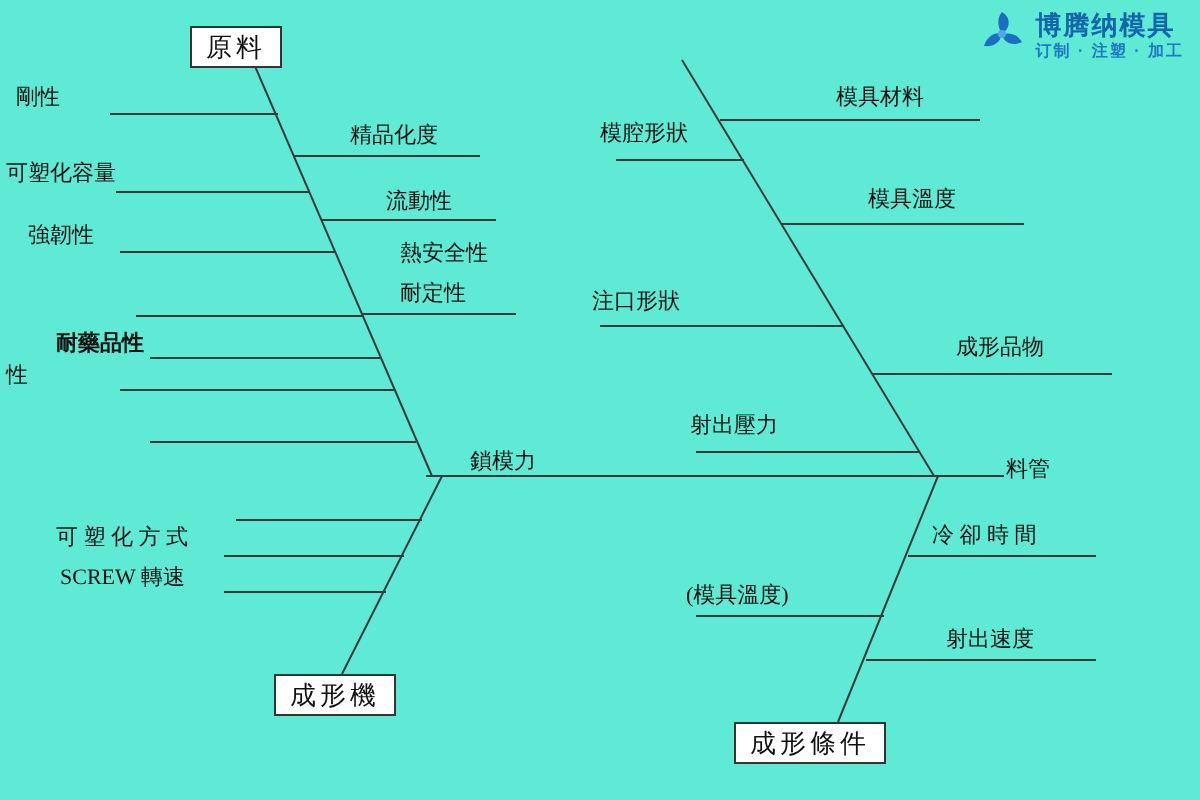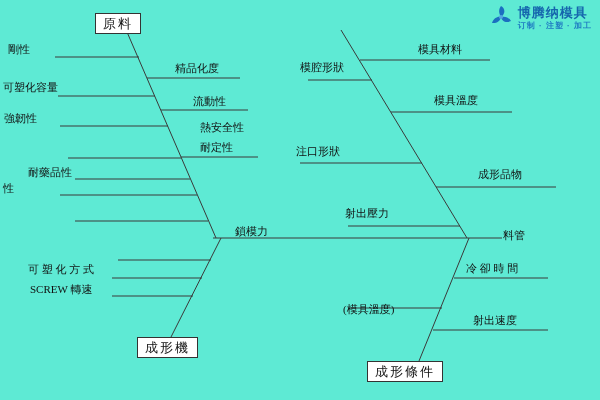--- a/index.html
+++ b/index.html
@@ -90,41 +90,41 @@
       <line x1="433" y1="330" x2="548" y2="330"></line>
     </g>
   </svg>
 
   <div class="cat-box" style="left:95px;top:13px;">原料</div>
   <div class="cat-box" style="left:137px;top:337px;">成形機</div>
   <div class="cat-box" style="left:367px;top:361px;">成形條件</div>
 
   <div class="label" style="left:8px;top:42px;">剛性</div>
   <div class="label" style="left:3px;top:80px;">可塑化容量</div>
-  <div class="label" style="left:4px;top:111px;font-family:Liberation Serif, serif;">強韌性</div>
-  <div class="label" style="left:28px;top:165px;">耐藥品性</div>
+  <div class="label" style="left:14px;top:111px;font-family:Liberation Serif, serif;">強韌性</div>
+  <div class="label" style="left:28px;top:165px;font-weight:bold;">耐藥品性</div>
   <div class="label" style="left:3px;top:181px;">性</div>
 
   <div class="label" style="left:175px;top:61px;">精品化度</div>
   <div class="label" style="left:193px;top:94px;">流動性</div>
   <div class="label" style="left:200px;top:120px;">熱安全性</div>
   <div class="label" style="left:200px;top:140px;">耐定性</div>
 
   <div class="label" style="left:300px;top:60px;">模腔形狀</div>
   <div class="label" style="left:296px;top:144px;">注口形狀</div>
   <div class="label" style="left:345px;top:206px;">射出壓力</div>
   <div class="label" style="left:418px;top:42px;">模具材料</div>
   <div class="label" style="left:434px;top:93px;">模具溫度</div>
   <div class="label" style="left:478px;top:167px;">成形品物</div>
 
   <div class="label" style="left:30px;top:282px;">SCREW 轉速</div>
   <div class="label" style="left:28px;top:262px;">可 塑 化 方 式</div>
 
   <div class="label" style="left:466px;top:261px;">冷 卻 時 間</div>
-  <div class="label" style="left:343px;top:302px;">(模具溫度)</div>
+  <div class="label" style="left:343px;top:291px;">(模具溫度)</div>
   <div class="label" style="left:473px;top:313px;">射出速度</div>
 
   <div class="label" style="left:235px;top:224px;">鎖模力</div>
   <div class="label" style="left:503px;top:228px;">料管</div>
 
   <div class="logo">
     <span style="display:inline-block;width:24px;height:24px;">
       <svg width="24" height="24" viewBox="0 0 24 24">
         <g fill="#1b6fc0">
           <path d="M12 1 C 16.5 3.5 16.5 9 12 12 C 9.5 8 9.5 4 12 1 Z"></path>

